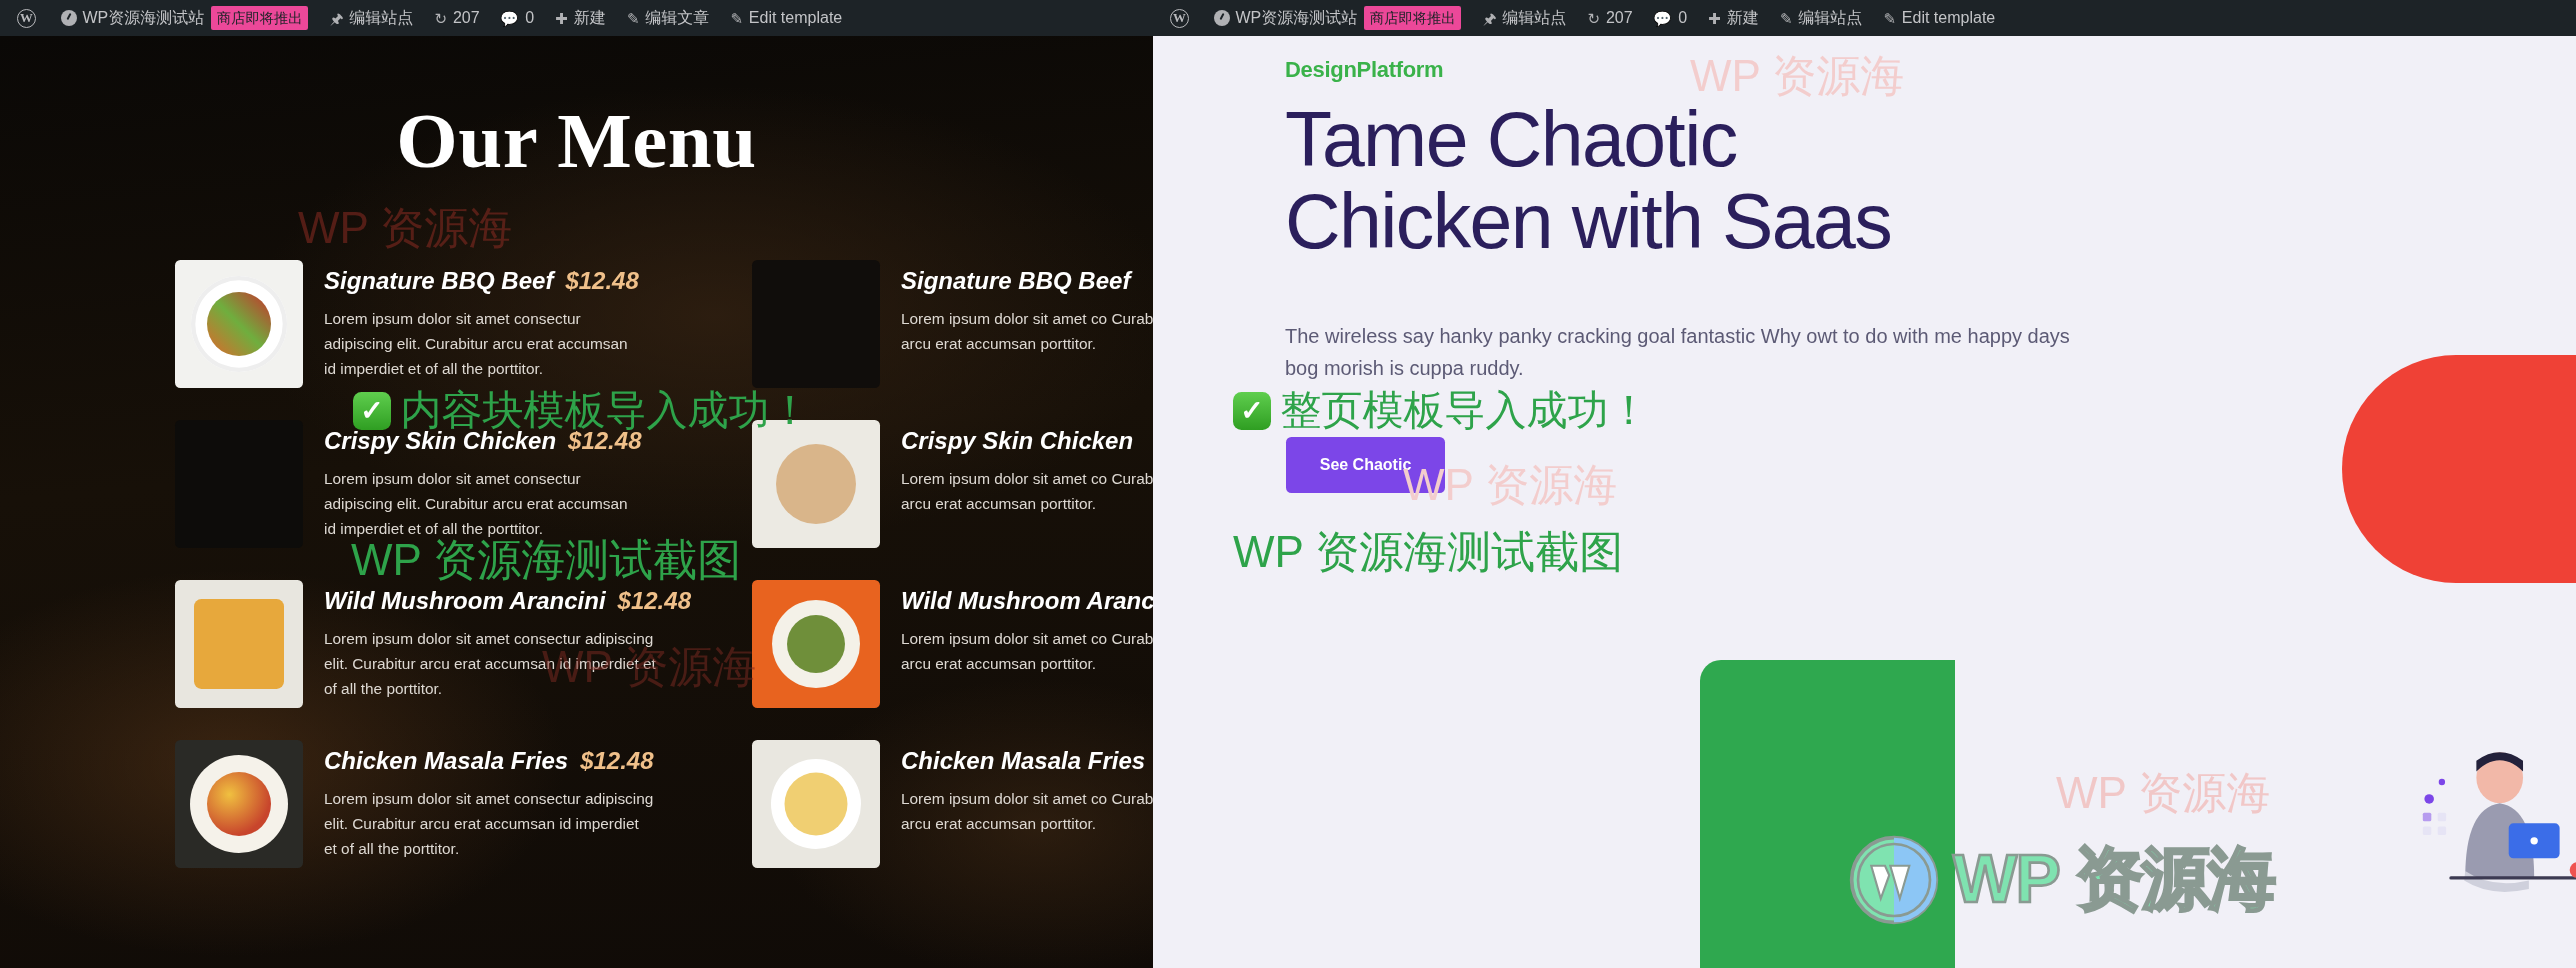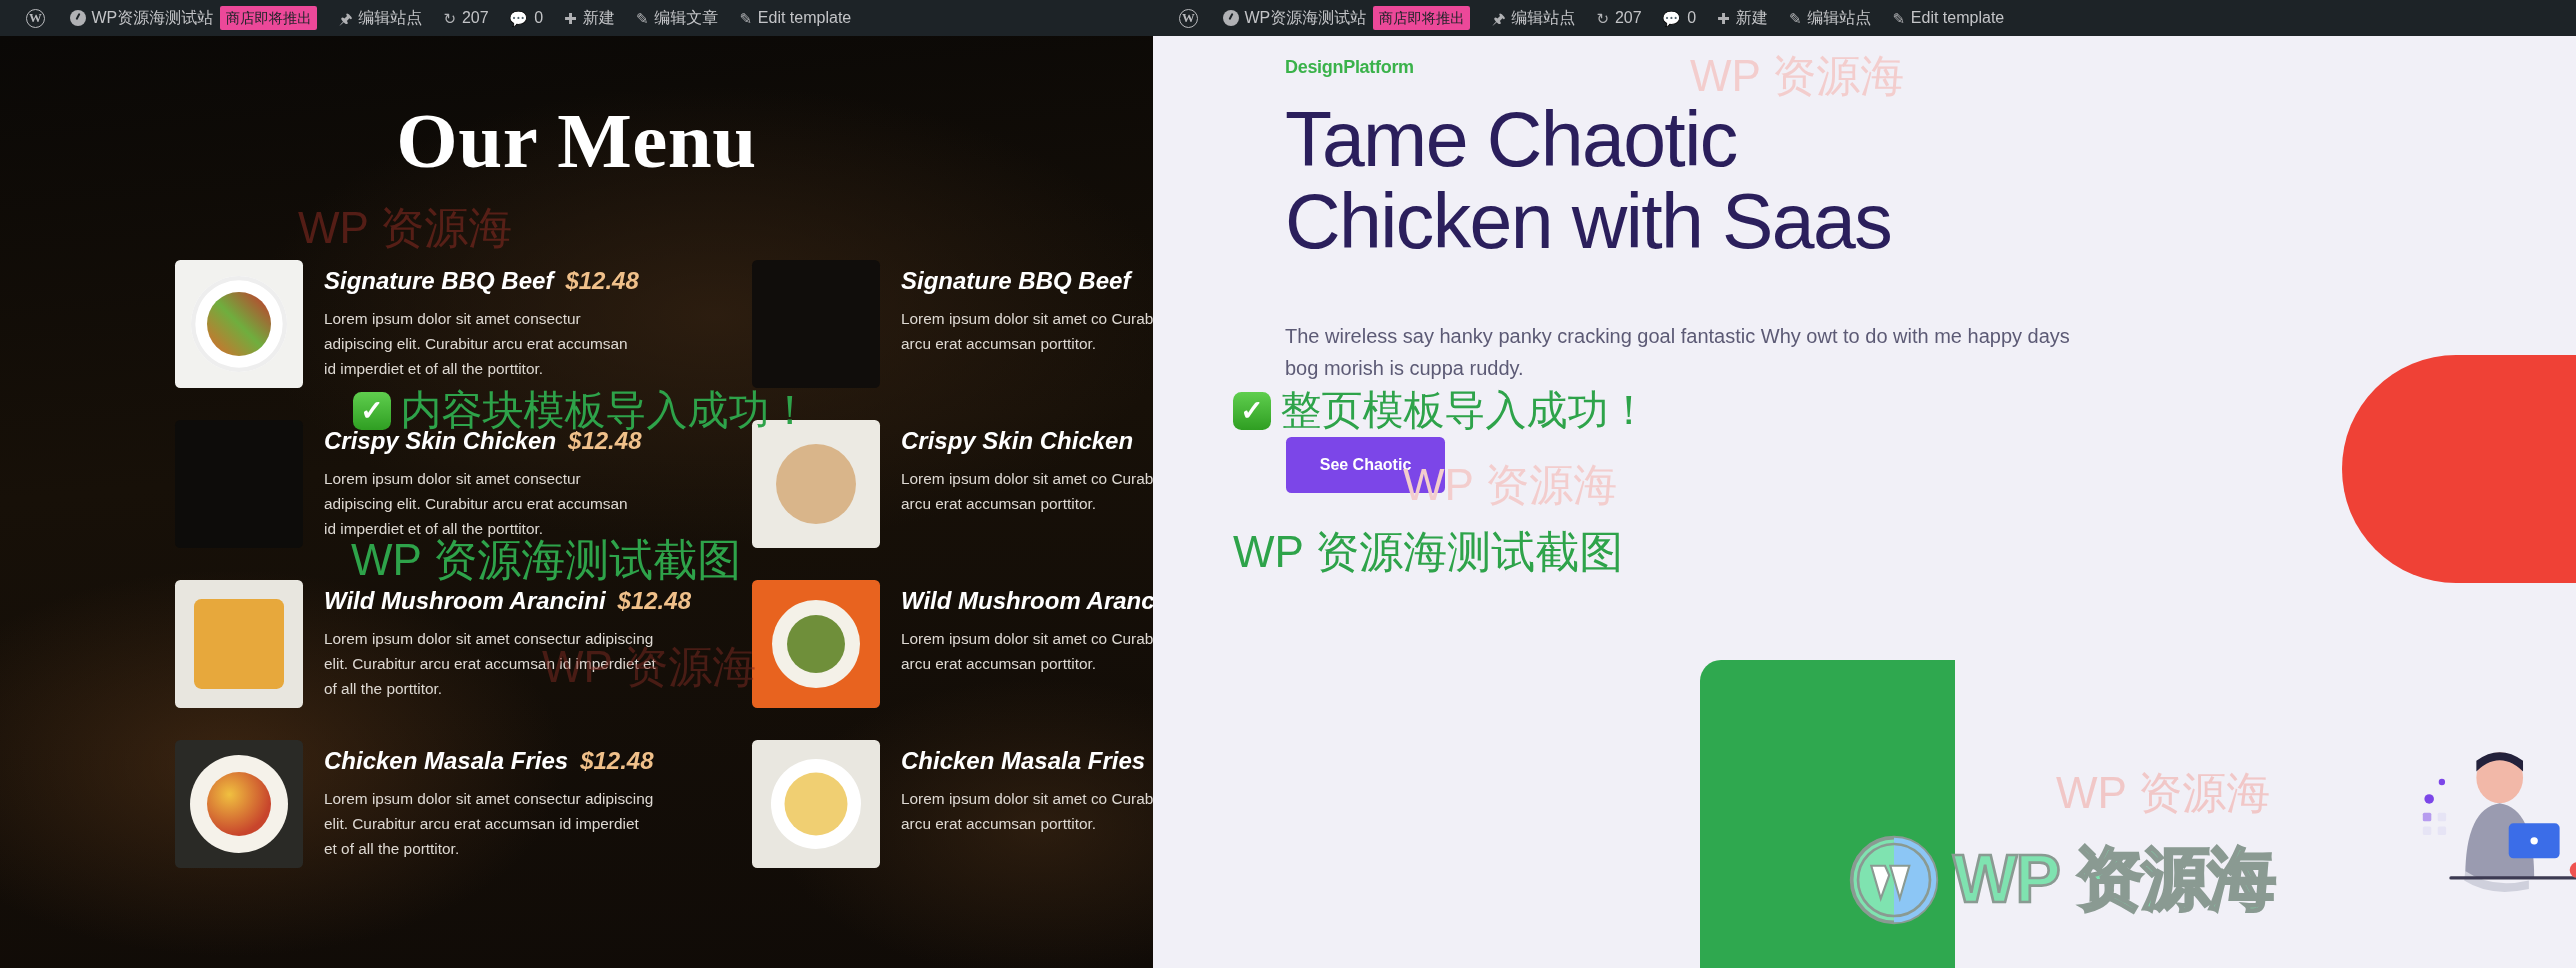--- a/index.html
+++ b/index.html
@@ -10,21 +10,21 @@
 
   
   .panel { position:relative; overflow:hidden; height:968px; }
   .panel-left  { width:1153px; background:#120d0a; }
   .panel-right { width:1423px; background:#f1f0f7; }
 
   
   .adminbar {
     position:absolute; top:0; left:0; right:0; height:36px;
     background:#1d2327; display:flex; align-items:center;
-    padding-left:26px; z-index:60; gap:0px;
+    padding-left:17px; z-index:60; gap:0px;
   }
   .panel-right .adminbar { background:#1d2327; }
   .ab-item { display:flex; align-items:center; gap:5.8px; padding:0 10.6px; height:36px;
              color:#c3c4c7; font-size:16px; white-space:nowrap; }
   .ab-item.first { padding-left:0; padding-right:14px; }
   .ab-logo { width:19px; height:19px; border-radius:50%; border:1.6px solid #b9babd;
              position:relative; flex:none; }
   .ab-logo::after { content:"W"; position:absolute; inset:0; display:flex;
                     align-items:center; justify-content:center; color:#b9babd;
                     font-size:12.8px; font-weight:bold; font-family:"Liberation Serif", serif; }
@@ -61,21 +61,21 @@
                max-width:340px; }
 
   
   .plate { position:absolute; inset:0; }
   .plate .dish { position:absolute; left:50%; top:50%; transform:translate(-50%,-50%);
                  border-radius:50%; }
 
   
   .hero { position:absolute; top:36px; left:0; right:0; bottom:0; }
   .brand { position:absolute; top:21px; left:132px; color:#3ab24a;
-           font-size:18px; font-weight:bold; letter-spacing:-0.3px; }
+           font-size:22px; font-weight:bold; letter-spacing:-0.3px; }
   .hero-h1 { position:absolute; top:63px; left:132px; width:903px;
              color:#2b1f5c; font-size:77px; line-height:1.06; font-weight:normal;
              letter-spacing:-1.6px; }
   .hero-p { position:absolute; top:284px; left:132px; width:797px;
             color:#5c5a75; font-size:20px; line-height:1.62; }
   .hero-btn { position:absolute; top:401px; left:1388px; transform:translateX(-1255px);
               background:#7c46e8; color:#fff; border:none; border-radius:5.3px;
               padding:19px 0; width:159px; font-size:16px; font-weight:bold;
               font-family:"Liberation Sans", sans-serif; cursor:pointer; }
 

